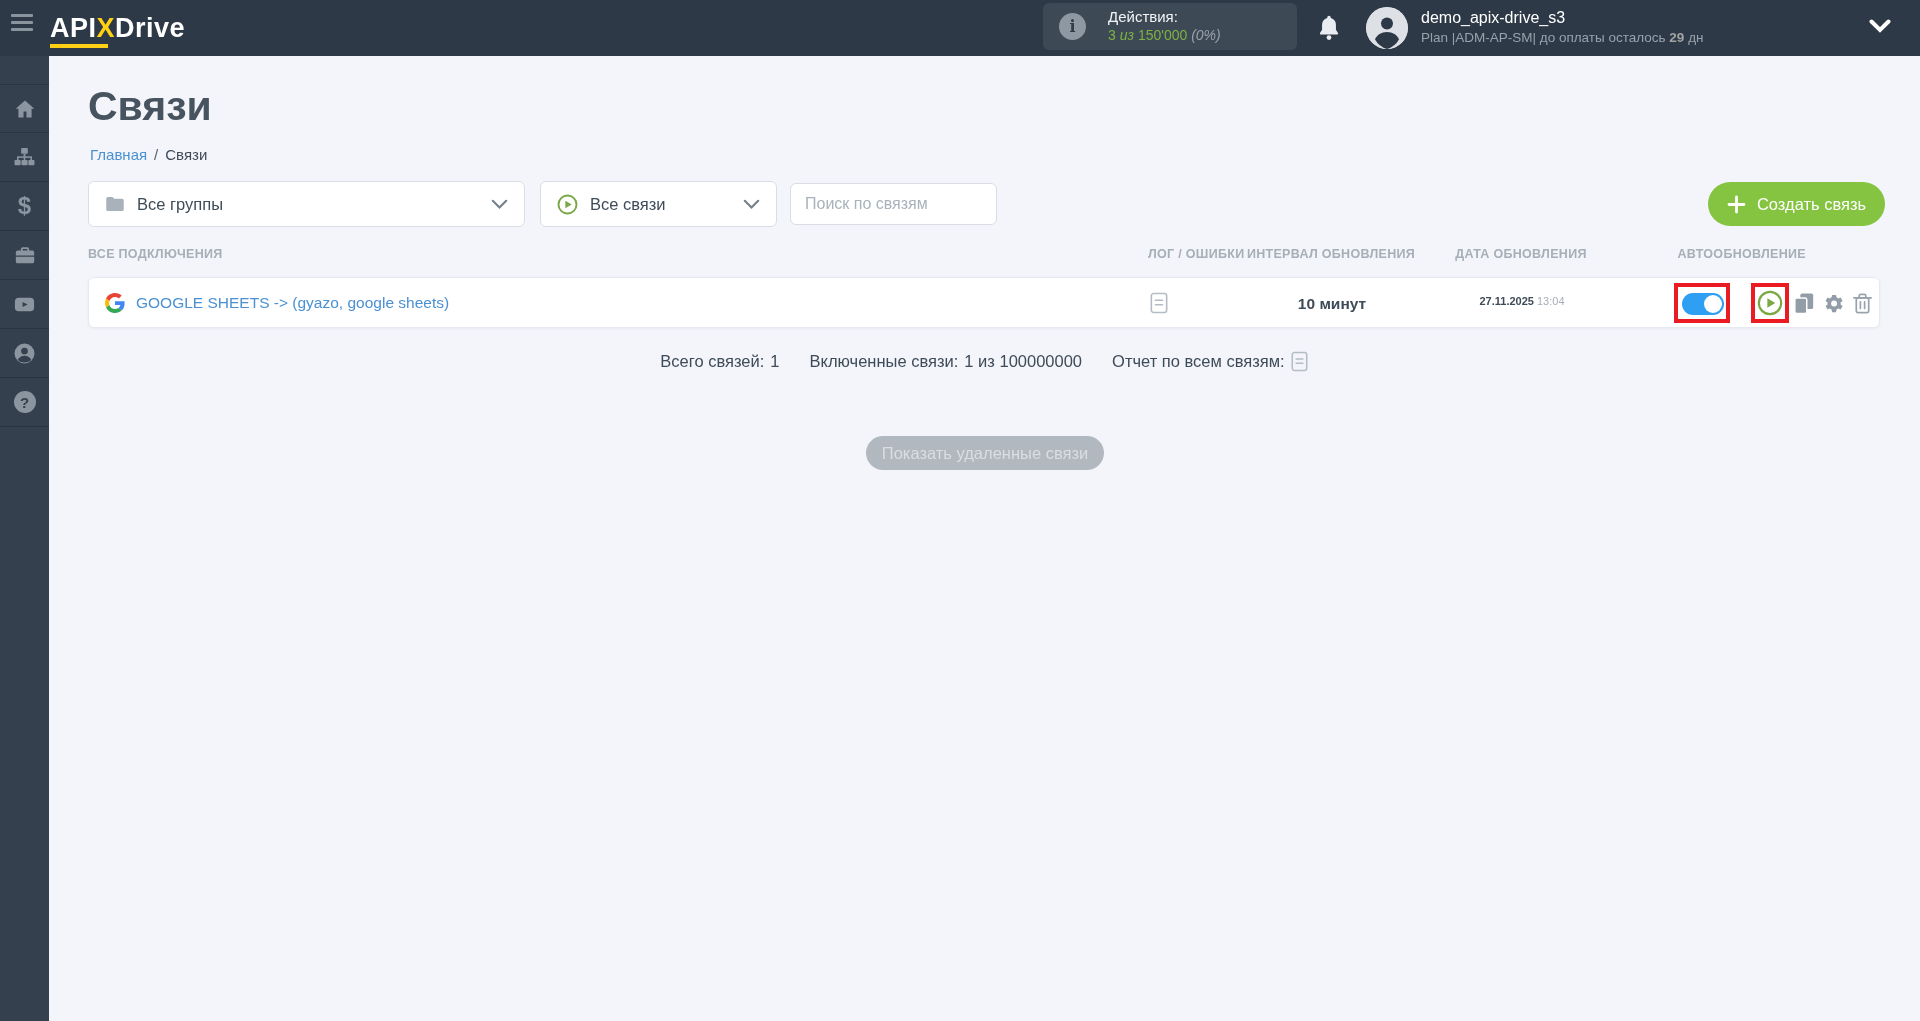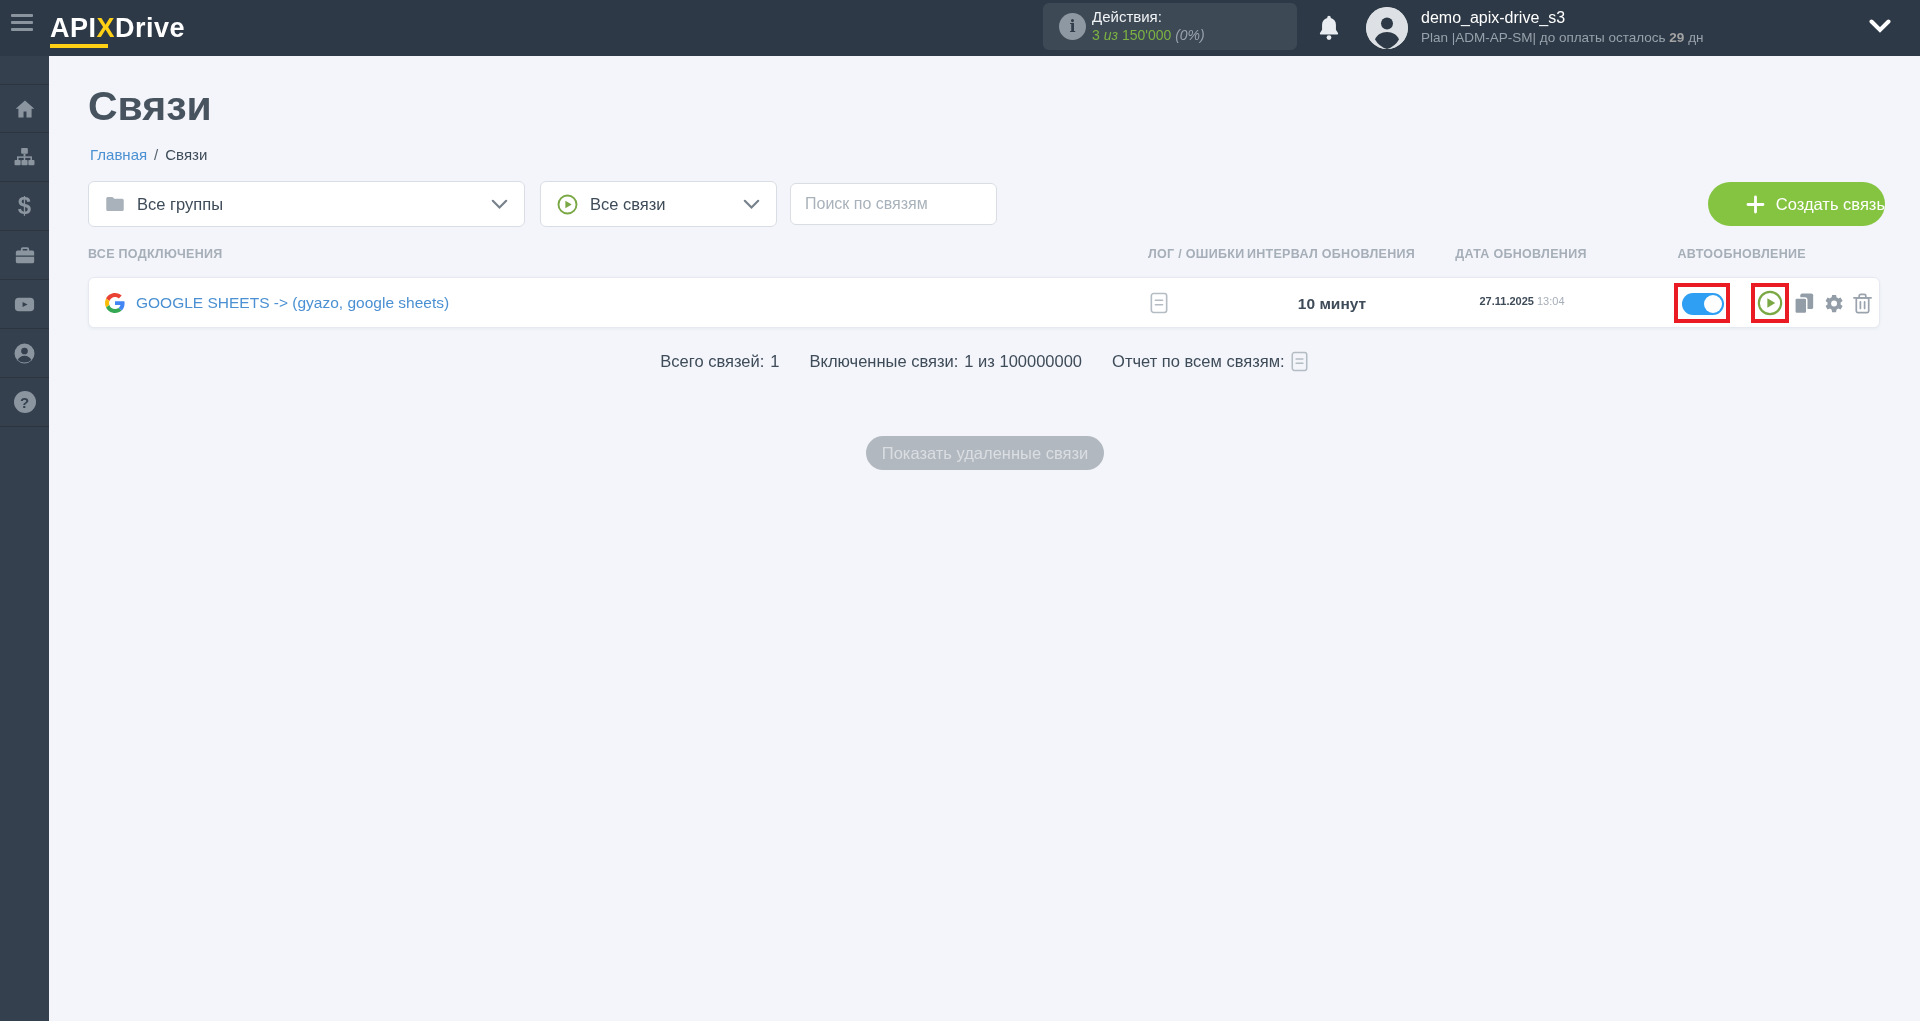--- a/index.html
+++ b/index.html
@@ -10,21 +10,21 @@
   
   .header { position:absolute; left:0; top:0; width:1920px; height:56px; background:#2d3946; z-index:5; }
   .hamburger { position:absolute; left:11px; top:14px; width:22px; height:18px; cursor:pointer; }
   .hamburger i { display:block; height:3px; background:#8a949e; border-radius:1px; margin-bottom:4px; }
   .logo { position:absolute; left:50px; top:10px; font-size:27px; font-weight:700; letter-spacing:.5px; color:#fff; line-height:36px; }
   .logo .x { color:#ffd014; }
   .logo-underline { position:absolute; left:50px; top:44px; width:58px; height:4px; background:#ffd014; }
 
   .actions-box { position:absolute; left:1043px; top:3px; width:254px; height:47px; background:#3e4956; border-radius:6px; display:flex; align-items:center; padding-left:16px; }
   .info-circle { width:27px; height:27px; border-radius:50%; background:#8e98a2; color:#313d4a; font-family:"DejaVu Serif", serif; font-weight:700; font-size:16px; display:flex; align-items:center; justify-content:center; flex:0 0 auto; }
-  .actions-text { margin-left:6px; line-height:1.25; }
+  .actions-text { margin-left:22px; line-height:1.25; }
   .actions-title { color:#f1f4f6; font-size:15px; }
   .actions-count { font-size:14px; color:#7cb342; }
   .actions-count .of { font-style:italic; }
   .actions-count .pct { font-style:italic; color:#98a2ac; }
 
   .bell { position:absolute; left:1316px; top:13px; width:26px; height:30px; color:#e9edf1; cursor:pointer; }
   .avatar { position:absolute; left:1366px; top:7px; width:42px; height:42px; border-radius:50%; background:#dde1e5; overflow:hidden; }
   .user-block { position:absolute; left:1421px; top:8px; }
   .user-name { color:#ffffff; font-size:16px; line-height:20px; }
   .user-plan { color:#97a2ac; font-size:13.5px; line-height:19px; }
@@ -46,21 +46,21 @@
   .breadcrumb .sep { margin:0 7px; color:#55616d; }
 
   .select { position:absolute; top:181px; height:46px; background:#fff; border:1px solid #d9dee4; border-radius:6px; display:flex; align-items:center; padding:0 16px; cursor:pointer; }
   .select .label { font-size:16.5px; color:#3e4b58; margin-left:12px; }
   .select .chev { margin-left:auto; display:flex; }
   .select-groups { left:88px; width:437px; }
   .select-links { left:540px; width:237px; }
   .search-box { position:absolute; left:790px; top:183px; width:207px; height:42px; background:#fff; border:1px solid #d9dee4; border-radius:6px; padding:0 14px; font-size:16px; color:#3e4b58; font-family:"Liberation Sans", sans-serif; outline:none; }
   .search-box::placeholder { color:#a9b2ba; }
 
-  .create-btn { position:absolute; left:1708px; top:182px; width:177px; height:44px; border:none; border-radius:22px; background:#85c441; color:#fff; font-size:16.5px; font-family:"Liberation Sans", sans-serif; display:flex; align-items:center; justify-content:flex-end; gap:11px; cursor:pointer; }
+  .create-btn { position:absolute; left:1708px; top:182px; width:177px; height:44px; border:none; border-radius:22px; background:#85c441; color:#fff; font-size:16.5px; font-family:"Liberation Sans", sans-serif; display:flex; align-items:center; justify-content:center; gap:11px; cursor:pointer; }
 
   .th { position:absolute; top:247px; font-size:12.5px; font-weight:700; color:#a6aeb8; letter-spacing:.3px; }
   .th-0 { left:88px; }
   .th-1 { left:1148px; width:120px; text-align:left; }
   .th-2 { left:1236px; width:190px; text-align:center; }
   .th-3 { left:1431px; width:180px; text-align:center; }
   .th-4 { left:1650px; width:156px; text-align:right; }
 
   .row-card { position:absolute; left:88px; top:277px; width:1792px; height:51px; background:#fff; border:1px solid #e6eaf0; border-radius:6px; box-shadow:0 1px 3px rgba(40,60,90,.06); }
   .g-icon { position:absolute; left:16px; top:15px; width:20px; height:20px; }

